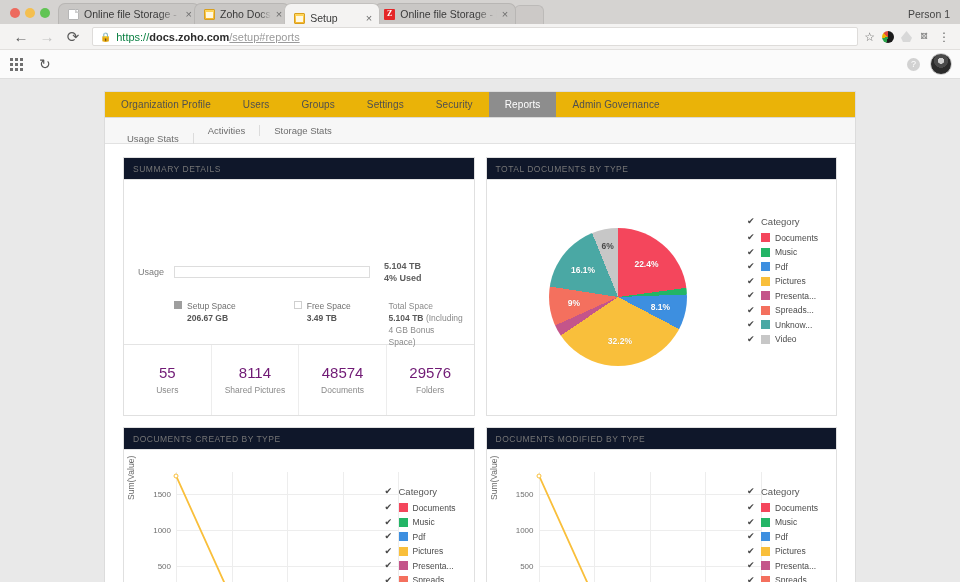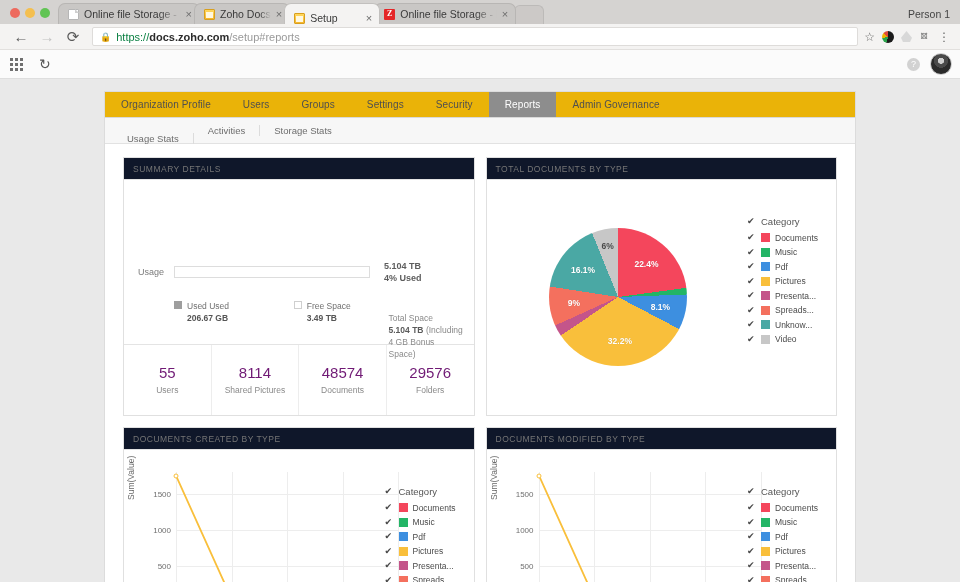--- a/index.html
+++ b/index.html
@@ -98,21 +98,21 @@
   .omnibox {
     flex: 1; height: 19px; background: #fff;
     border: 1px solid #dedcda; border-radius: 2px;
     display: flex; align-items: center;
     padding: 0 7px; margin: 0 6px;
     font-size: 11px; position: relative;
   }
   .lock { color: #0b8043; font-size: 9px; margin-right: 5px; }
   .url-scheme { color: #0b8043; }
   .url-host   { color: #2b2b2b; font-weight: bold; }
-  .url-path   { color: #9a9a9a; }
+  .url-path   { color: #9a9a9a; text-decoration: underline; }
   .tb-icons { display: flex; align-items: center; gap: 7px; padding-right: 2px; }
   .tb-ic { color: #6a6a6a; font-size: 12px; display:flex; align-items:center; }
   .ext-dot { width:12px; height:12px; border-radius:50%;
      background: conic-gradient(#1a1a1a 0 55%, #2aa34a 55% 72%, #f0b000 72% 86%, #e04a3a 86% 100%); }
   .ext-drop { width:11px; height:11px; background:#d8d8d8;
      clip-path: polygon(50% 0%, 100% 62%, 82% 100%, 18% 100%, 0 62%); }
   .ext-pip { width:12px; height:12px; color:#8c8c8c; font-size:11px; transform: rotate(45deg); }
 
   .bookmarkbar {
     height: 29px; background: #fbfbfb;
@@ -201,21 +201,21 @@
     display:flex; font-size: 8.5px; color: #6f6f6f;
   }
   .leg-blk { display:flex; gap:5px; }
   .leg-sq { width: 8px; height: 8px; margin-top: 1px; flex:none; }
   .leg-used { background: #9e9e9e; }
   .leg-free { background: #fff; border: 1px solid #cfcfcf; }
   .leg-name { line-height: 12px; }
   .leg-val { font-weight: bold; color: #555; }
   .blk1 { width: 120px; }
   .blk2 { width: 95px; }
-  .blk3 { font-size: 8.5px; color: #8a8a8a; line-height: 12px; margin-top: 12px; }
+  .blk3 { font-size: 8.5px; color: #8a8a8a; line-height: 12px; }
   .blk3 b { color: #5a5a5a; }
 
   .stats-row {
     display:flex; border-top: 1px solid #e4e4e4;
     height: 71px;
   }
   .stat {
     flex: 1; display:flex; flex-direction: column;
     align-items:center; justify-content:center;
     border-right: 1px solid #ededed; gap: 3px;
@@ -375,21 +375,21 @@
               <span class="usage-right">
                 <div>5.104 TB</div>
                 <div>4% Used</div>
               </span>
             </div>
 
             <div class="legend-row">
               <span class="leg-blk blk1">
                 <span class="leg-sq leg-used"></span>
                 <span class="leg-name">
-                  <div>Used Used</div>
+                  <div>Setup Space</div>
                   <div class="leg-val">206.67 GB</div>
                 </span>
               </span>
               <span class="leg-blk blk2">
                 <span class="leg-sq leg-free"></span>
                 <span class="leg-name">
                   <div>Free Space</div>
                   <div class="leg-val">3.49 TB</div>
                 </span>
               </span>

